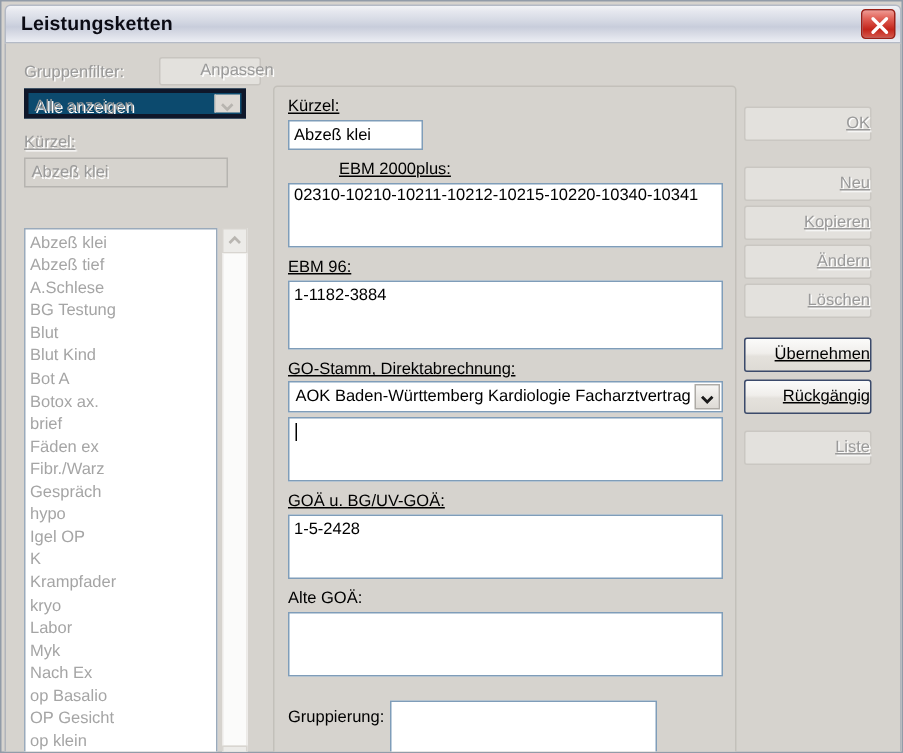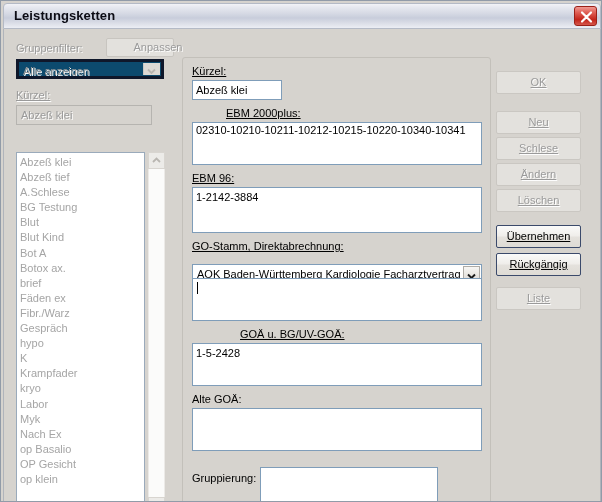--- a/index.html
+++ b/index.html
@@ -193,21 +193,21 @@
     width: 309px; height: 457px;
     border: 1px solid #c3c0ba;
     border-radius: 3px;
     background: #d6d3ce;
     box-sizing: border-box;
   }
 
   
   #go-combo {
     position: absolute;
-    left: 188px; top: 235px;
+    left: 188px; top: 225px;
     width: 290px; height: 21px;
     background: #ffffff;
     border: 1px solid #7f9db9;
     box-sizing: border-box;
     overflow: hidden;
   }
   #go-combo-text {
     position: absolute;
     left: 4px; top: 3px;
     font-size: 11px;
@@ -234,21 +234,21 @@
   
   .btn {
     position: absolute;
     left: 492px;
     width: 85px; height: 23px;
     border-radius: 2px;
     box-sizing: border-box;
     font-size: 11px;
     display: flex;
     align-items: center;
-    justify-content: center;
+    justify-content: flex-end;
     line-height: 1;
   }
   .btn.disabled {
     background: #e3e1dd;
     border: 1px solid #cac7c2;
     color: #9a9a9a;
     text-shadow: 1px 1px 0 #fdfdfd;
   }
   .btn.enabled {
     background: linear-gradient(to bottom, #fbfbfa 0%, #f0eeeb 45%, #e4e1dc 55%, #dedbd5 100%);
@@ -300,20 +300,21 @@
         <div class="litem">BG Testung</div>
         <div class="litem">Blut</div>
         <div class="litem">Blut Kind</div>
         <div class="litem">Bot A</div>
         <div class="litem">Botox ax.</div>
         <div class="litem">brief</div>
         <div class="litem">Fäden ex</div>
         <div class="litem">Fibr./Warz</div>
         <div class="litem">Gespräch</div>
         <div class="litem">hypo</div>
+        <div class="litem">Igel OP</div>
         <div class="litem">K</div>
         <div class="litem">Krampfader</div>
         <div class="litem">kryo</div>
         <div class="litem">Labor</div>
         <div class="litem">Myk</div>
         <div class="litem">Nach Ex</div>
         <div class="litem">op Basalio</div>
         <div class="litem">OP Gesicht</div>
         <div class="litem">op klein</div>
       </div>
@@ -340,41 +341,41 @@
     <div class="wfield" style="left:188px; top:51px; width:90px; height:20px; padding-top:3px;">Abzeß klei</div>
 
     <div class="lbl" style="left:188px; top:78px;padding-left:34px;">
       <u>EBM 2000plus:</u>
     </div>
     <div class="wfield" style="left:188px; top:93px; width:290px; height:43px; padding-top:1px;">02310-10210-10211-10212-10215-10220-10340-10341</div>
 
     <div class="lbl" style="left:188px; top:143px;text-align:center;">
       <u>EBM 96:</u>
     </div>
-    <div class="wfield" style="left:188px; top:158px; width:290px; height:46px; padding-top:3px;">1-2142-3884</div>
+    <div class="wfield" style="left:188px; top:158px; width:290px; height:46px; padding-top:3px;">1-1182-3884</div>
 
     <div class="lbl" style="left:188px; top:211px;">
       <u>GO-Stamm, Direktabrechnung:</u>
     </div>
 
     <div id="go-combo">
       <div id="go-combo-text">AOK Baden-Württemberg Kardiologie Facharztvertrag</div>
       <div id="go-combo-arrow">
         <svg width="15" height="19" viewBox="0 0 15 19">
           <path d="M4 7.5 L7.5 11 L11 7.5" stroke="#1b1b1b" stroke-width="1.9" fill="none"></path>
         </svg>
       </div>
     </div>
 
     <div class="wfield" style="left:188px; top:249px; width:290px; height:43px;">
       <div id="caret"></div>
       <span></span>
     </div>
 
-    <div class="lbl" style="left:188px; top:299px;margin-left:48px;">
+    <div class="lbl" style="left:188px; top:299px;">
       <u>GOÄ u. BG/UV-GOÄ:</u>
     </div>
     <div class="wfield" style="left:188px; top:314px; width:290px; height:43px; padding-top:3px;">1-5-2428</div>
 
     <div class="lbl" style="left:188px; top:364px;">
       <span>Alte GOÄ:</span>
     </div>
     <div class="wfield" style="left:188px; top:379px; width:290px; height:43px; padding-top:3px;"></div>
 
     <div class="lbl" style="left:188px; top:443px;">
@@ -382,21 +383,21 @@
     </div>
     <div class="wfield" style="left:256px; top:438px; width:178px; height:44px; padding-top:3px;"></div>
 
     <div class="btn disabled" style="top:42px;">
       <span><u>OK</u></span>
     </div>
     <div class="btn disabled" style="top:82px;">
       <span><u>Neu</u></span>
     </div>
     <div class="btn disabled" style="top:108px;">
-      <span><u>Schlese</u></span>
+      <span><u>Kopieren</u></span>
     </div>
     <div class="btn disabled" style="top:134px;">
       <span><u>Ändern</u></span>
     </div>
     <div class="btn disabled" style="top:160px;">
       <span><u>Löschen</u></span>
     </div>
     <div class="btn enabled" style="top:196px;">
       <span><u>Übernehmen</u></span>
     </div>

